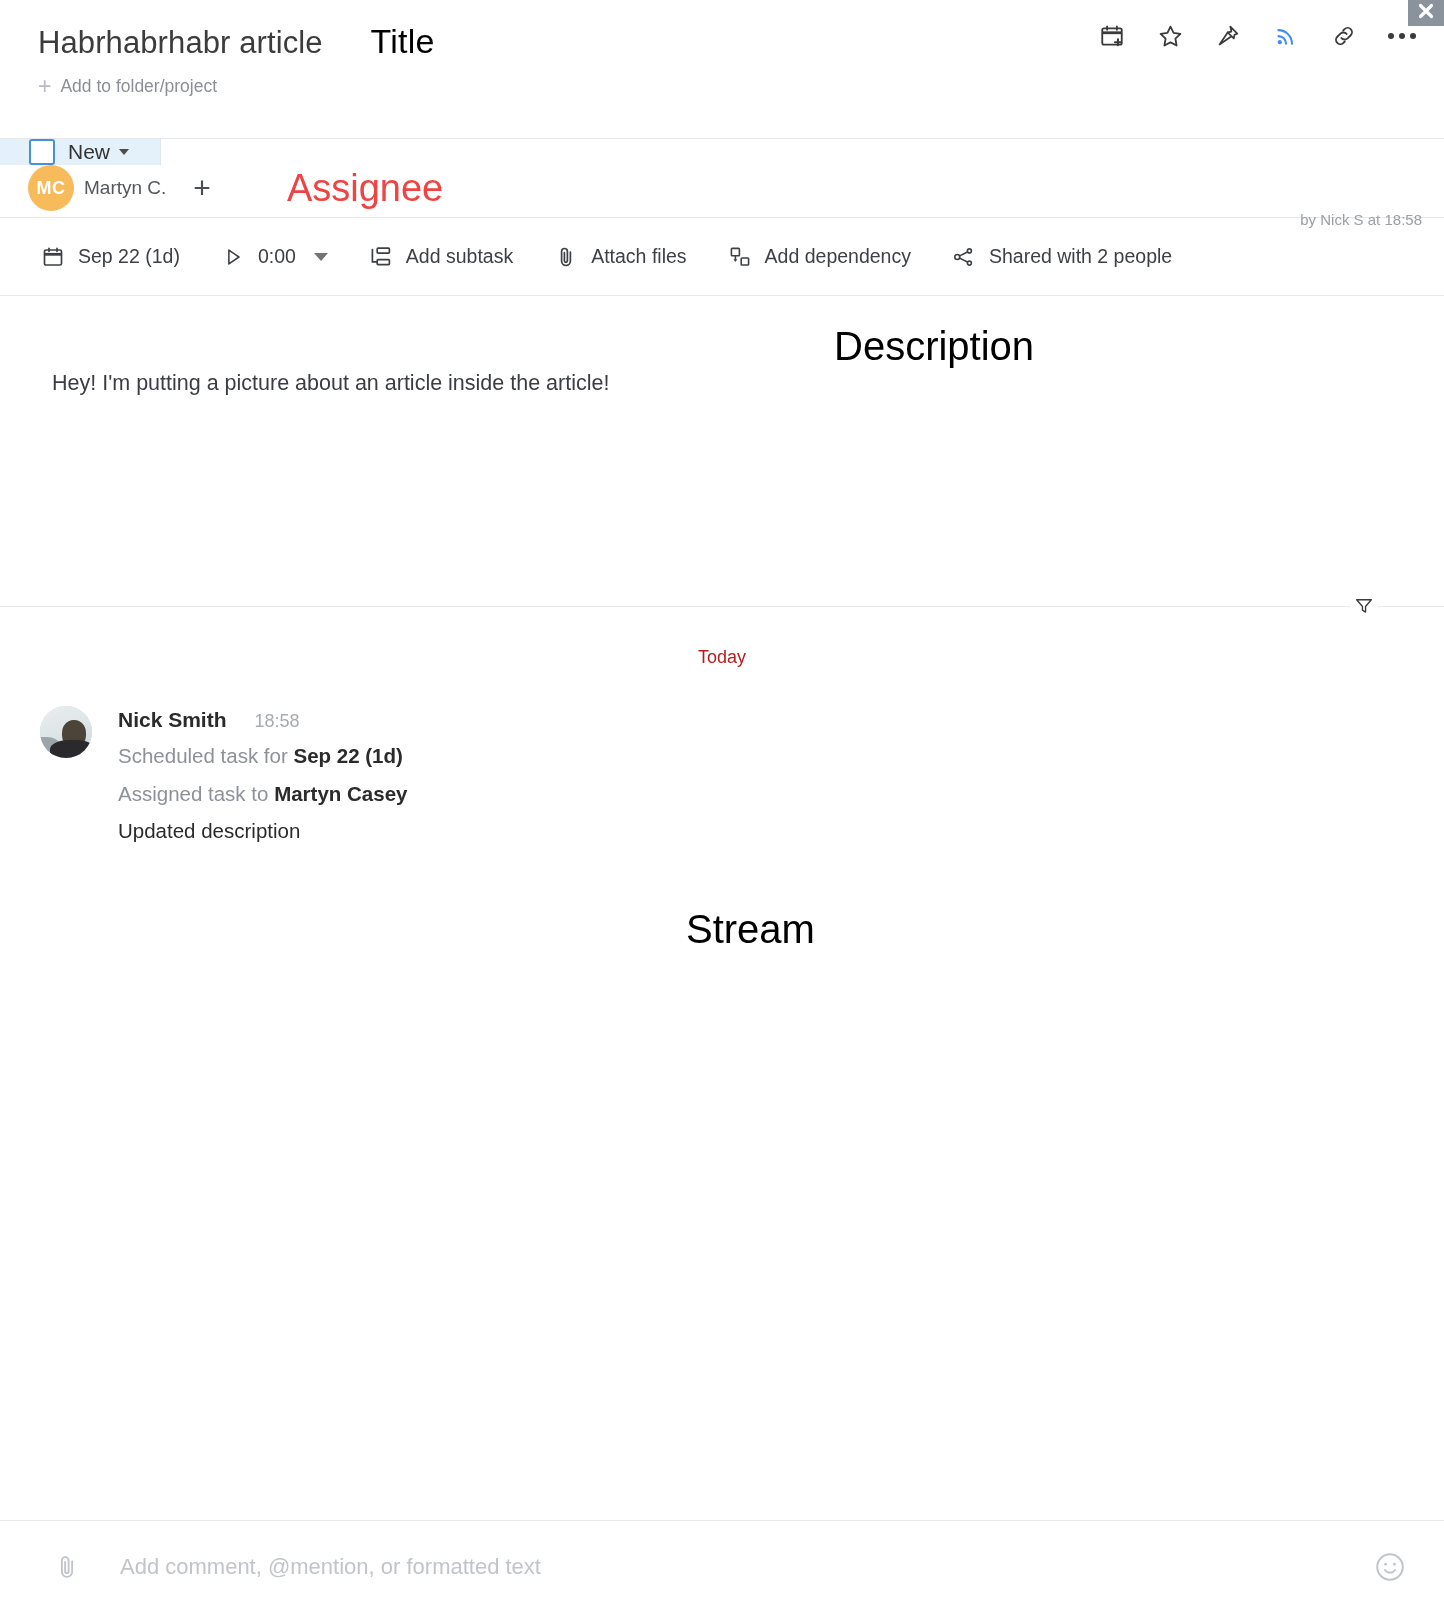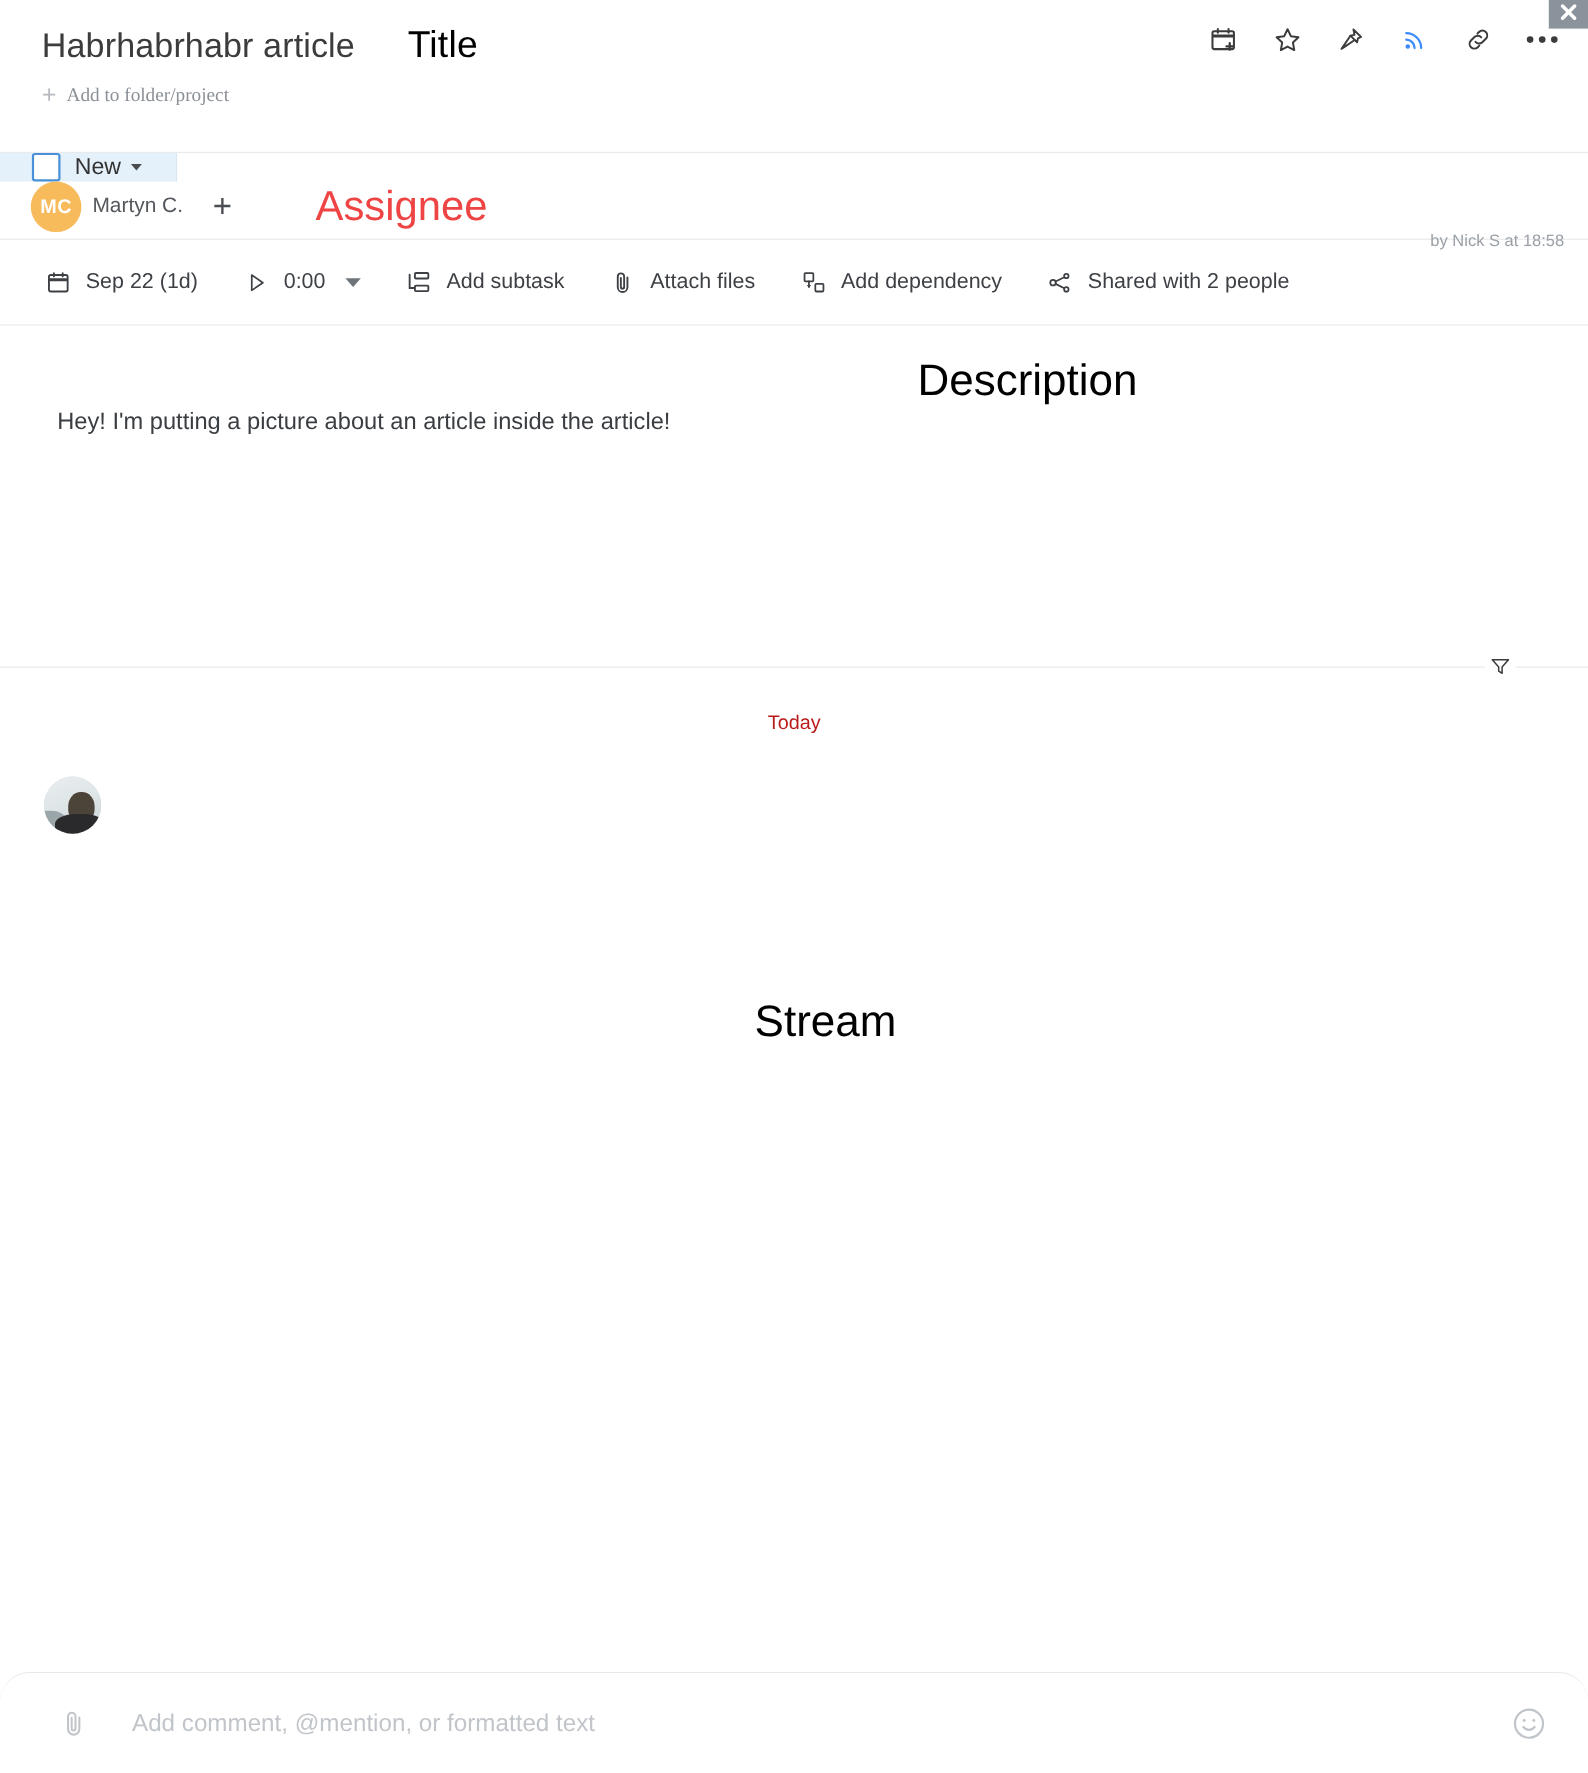--- a/index.html
+++ b/index.html
@@ -68,21 +68,20 @@
   }
   .plus-light {
     font-size: 23px;
     color: #b7bbc0;
     line-height: 1;
     font-weight: 300;
   }
   .folder-text {
     font-size: 17.5px;
     color: #8b9096;
-    font-family: Liberation Serif, serif;
   }
 
   .header-icons {
     position: absolute;
     top: 22px;
     right: 28px;
     display: flex;
     align-items: center;
     gap: 30px;
   }
@@ -379,21 +378,20 @@
     left: 0;
     right: 0;
     bottom: 0;
     height: 92px;
     border-top: 1px solid #e6e8ea;
     display: flex;
     align-items: center;
     padding: 0 34px 0 50px;
     background: #fff;
     box-sizing: border-box;
-    border-radius: 27px;
   }
   .clip-ico {
     width: 34px; height: 34px;
     display: flex; align-items: center; justify-content: center;
     flex: none;
     cursor: pointer;
   }
   .comment-input {
     flex: 1;
     border: none;
@@ -573,20 +571,33 @@
 <div class="stream">
   <div class="day-sep">Today</div>
 
   <div class="entry">
     <div class="avatar-photo">
       <span class="sky"></span>
       <span class="shade"></span>
       <span class="head"></span>
       <span class="body"></span>
     </div>
+    <div class="entry-body">
+      <div class="entry-head">
+        <span class="entry-author">Nick Smith</span>
+        <span class="entry-time">18:58</span>
+      </div>
+      <div class="entry-line">
+        <span>Scheduled task for </span><b>Sep 22 (1d)</b>
+      </div>
+      <div class="entry-line">
+        <span>Assigned task to </span><b>Martyn Casey</b>
+      </div>
+      <div class="entry-line plain">Updated description</div>
+    </div>
   </div>
 
   <div class="annot annot-stream">Stream</div>
 </div>
 
 <div class="commentbar">
   <div class="clip-ico">
     <svg width="28" height="28" viewBox="0 0 24 24" fill="none" stroke="#c1c5c9" stroke-width="1.6" stroke-linecap="round">
       <path d="M16.4 7.2v8.9a4.4 4.4 0 0 1-8.8 0V6.4a2.9 2.9 0 0 1 5.8 0v9.4a1.5 1.5 0 0 1-3 0V7.6"></path>
     </svg>

